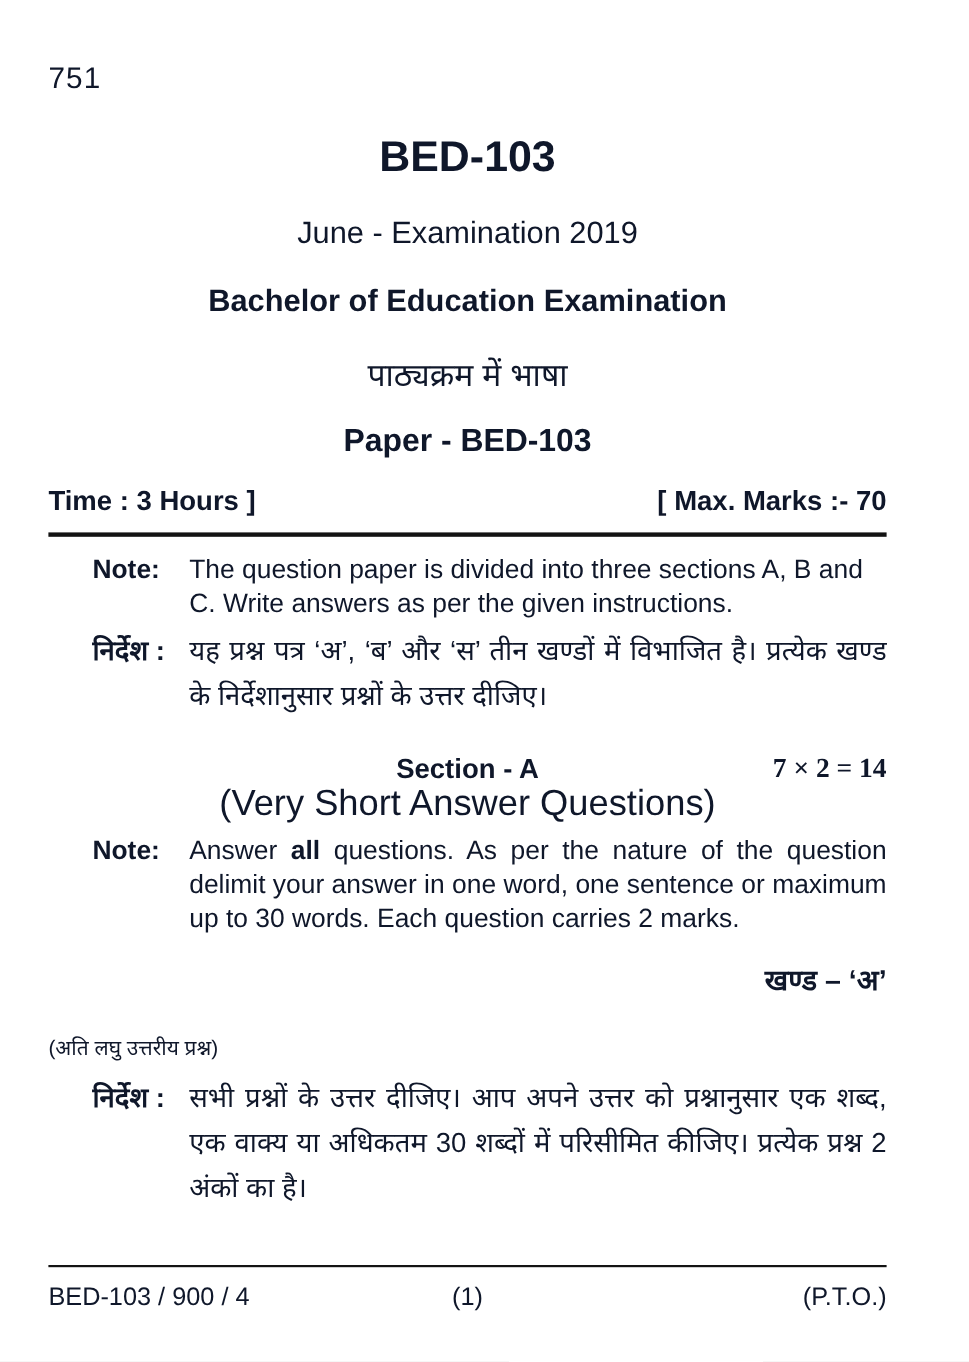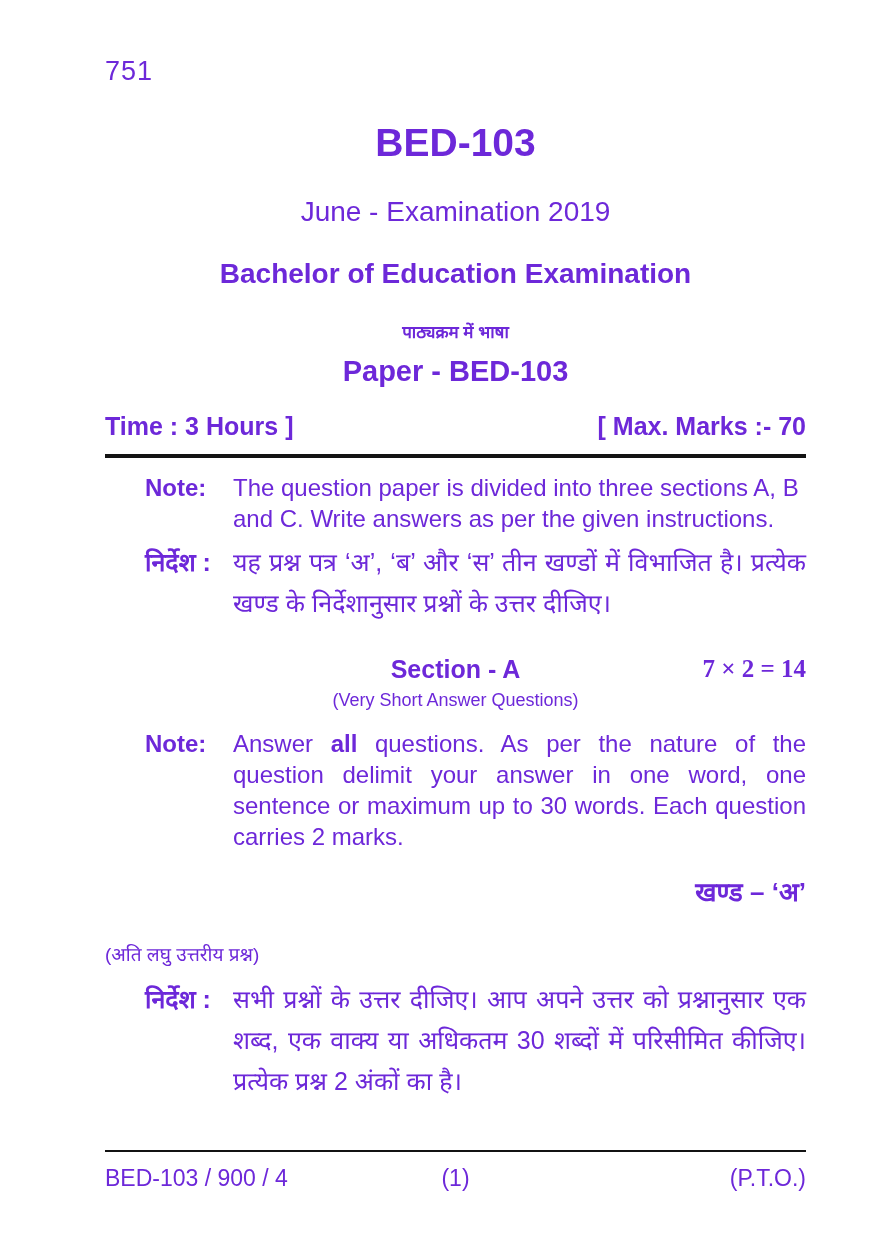--- a/index.html
+++ b/index.html
@@ -1,32 +1,32 @@
 <!DOCTYPE html>
 <html><head>
 <meta charset="utf-8">
 <style>
   * { margin: 0; padding: 0; box-sizing: border-box; }
   html, body { background: #e8e8e8; }
   body { width: 881px; font-family: "Liberation Sans", "DejaVu Sans", sans-serif; }
   .page {
     width: 881px; height: 1238px;
-    background: #ffffff; color: #6d28d9;
-    padding: 56px 75px 46px 105px;
+    background: #ffffff; color: #0f172a;
+    padding: 56px 75px 46px 44px;
     display: flex; flex-direction: column;
     overflow: hidden;
   }
   .serial { font-size: 27px; letter-spacing: 1px; margin-bottom: 34px; }
   .c { text-align: center; }
   .b { font-weight: bold; }
   .t-code     { font-size: 39px; font-weight: bold; margin-bottom: 31px; }
   .t-session  { font-size: 28px; margin-bottom: 30px; }
   .t-exam     { font-size: 28px; font-weight: bold; margin-bottom: 30px; }
   .t-subject  { font-size: 28px; font-weight: bold; margin-bottom: 26px; }
-  .t-subject-hi { font-size: 17px; font-weight: bold; margin-bottom: 12px; }
+  .t-subject-hi { font-size: 29px; font-weight: normal; margin-bottom: 26px; }
   .t-paper    { font-size: 29px; font-weight: bold; margin-bottom: 24px; }
   .time-row {
     display: flex; justify-content: space-between;
     font-size: 25px; font-weight: bold;
     padding-bottom: 13px; border-bottom: 4px solid #131313;
     margin-bottom: 14px;
   }
   .inst-row { display: flex; align-items: flex-start; margin-left: 40px; }
   .inst-label { width: 88px; flex: 0 0 88px; font-weight: bold; }
   .inst-body { flex: 1; }
@@ -34,21 +34,21 @@
   .hi { font-size: 25px; line-height: 41px; }
   .just { text-align: justify; }
   .mb8  { margin-bottom: 8px; }
   .mb14 { margin-bottom: 14px; }
   .section-head { position: relative; text-align: center; font-size: 25px; font-weight: bold; margin-top: 16px; line-height: 30px; }
   .section-marks {
     position: absolute; right: 0; top: 0;
     font-family: "Liberation Serif", "DejaVu Serif", serif;
     font-weight: bold; font-size: 25px;
   }
-  .section-sub { text-align: center; font-size: 18px; line-height: 32px; margin-bottom: 12px; }
+  .section-sub { text-align: center; font-size: 33px; line-height: 32px; margin-bottom: 12px; }
   .khand-title { text-align: right; font-size: 26px; font-weight: bold; margin-top: 14px; margin-bottom: 27px; line-height: 36px; }
   .khand-sub { font-size: 19px; line-height: 36px; margin-bottom: 6px; }
   .footer { margin-top: auto; border-top: 2px solid #131313; padding-top: 13px; display: flex; font-size: 23px; }
   .footer > span { flex: 1; }
   .footer .mid { text-align: center; }
   .footer .right { text-align: right; }
 </style>
 </head>
 <body>
 

